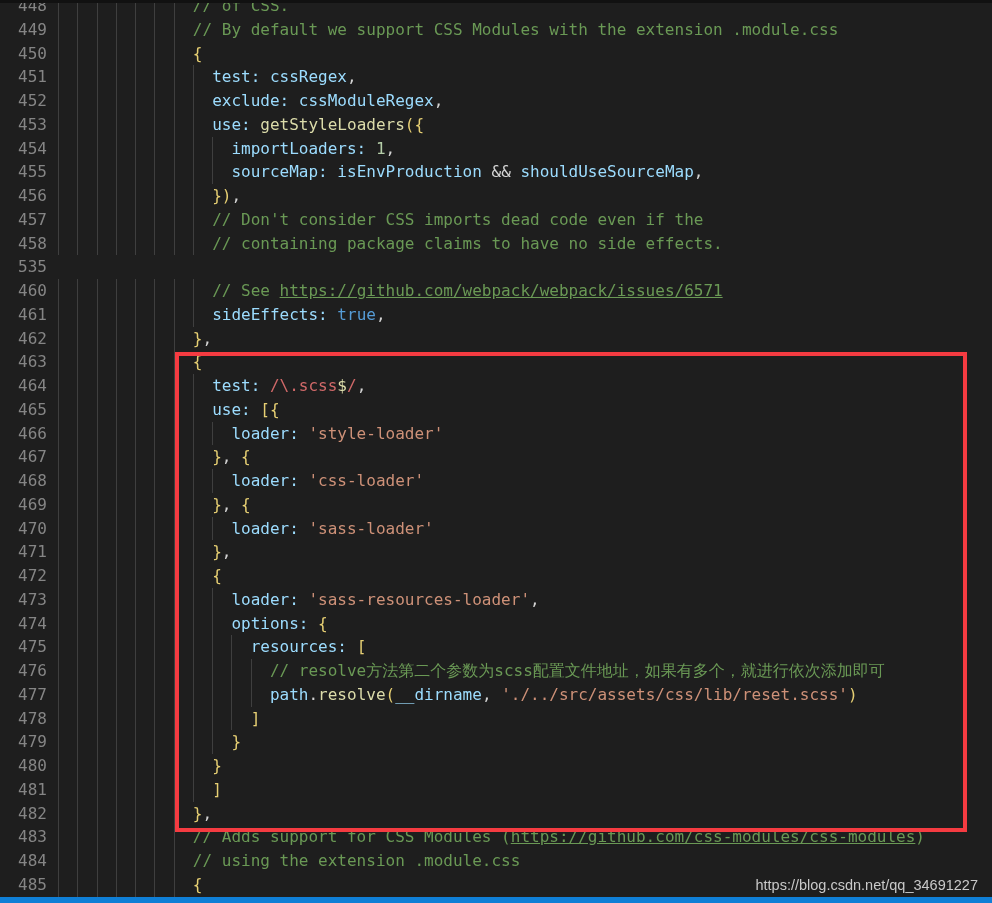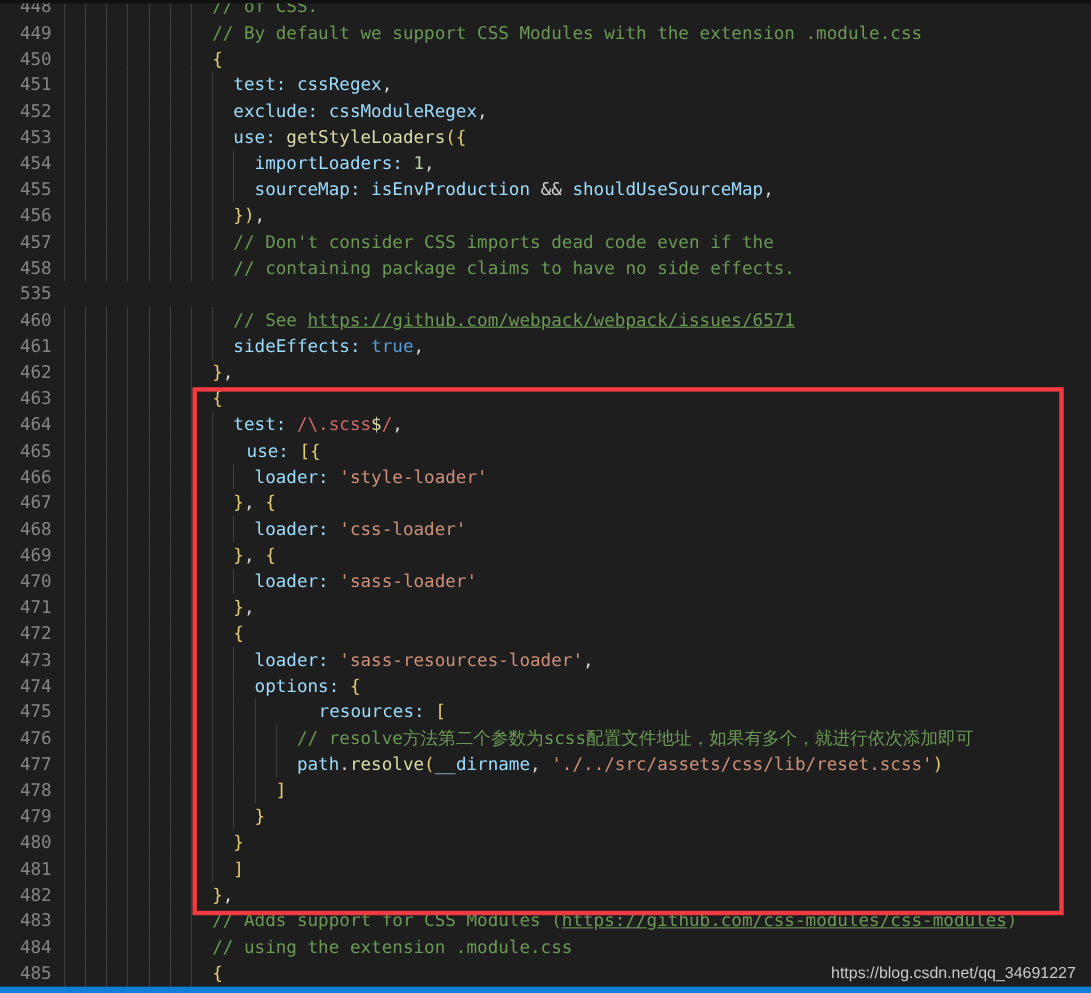--- a/index.html
+++ b/index.html
@@ -139,21 +139,21 @@
       <div class="row">
         <div class="ln">463</div>
         <div class="code" style="background-size: 13ch 100%;">              <span class="t-b">{</span></div>
       </div>
       <div class="row">
         <div class="ln">464</div>
         <div class="code" style="background-size: 15ch 100%;">                <span class="t-p">test: </span><span class="t-r">/\.scss</span><span class="t-ra">$</span><span class="t-r">/</span><span class="t-pu">,</span></div>
       </div>
       <div class="row">
         <div class="ln">465</div>
-        <div class="code" style="background-size: 15ch 100%; padding-left: 12px;">                <span class="t-p">use: </span><span class="t-b">[{</span></div>
+        <div class="code" style="background-size: 15ch 100%;">                <span class="t-p">use: </span><span class="t-b">[{</span></div>
       </div>
       <div class="row">
         <div class="ln">466</div>
         <div class="code" style="background-size: 17ch 100%;">                  <span class="t-p">loader: </span><span class="t-s">'style-loader'</span></div>
       </div>
       <div class="row">
         <div class="ln">467</div>
         <div class="code" style="background-size: 15ch 100%;">                <span class="t-b">}</span><span class="t-pu">, </span><span class="t-b">{</span></div>
       </div>
       <div class="row">
@@ -179,21 +179,21 @@
       <div class="row">
         <div class="ln">473</div>
         <div class="code" style="background-size: 17ch 100%;">                  <span class="t-p">loader: </span><span class="t-s">'sass-resources-loader'</span><span class="t-pu">,</span></div>
       </div>
       <div class="row">
         <div class="ln">474</div>
         <div class="code" style="background-size: 17ch 100%;">                  <span class="t-p">options: </span><span class="t-b">{</span></div>
       </div>
       <div class="row">
         <div class="ln">475</div>
-        <div class="code" style="background-size: 19ch 100%; padding-left: 39px;">                    <span class="t-p">resources: </span><span class="t-b">[</span></div>
+        <div class="code" style="background-size: 19ch 100%;">                    <span class="t-p">resources: </span><span class="t-b">[</span></div>
       </div>
       <div class="row">
         <div class="ln">476</div>
         <div class="code" style="background-size: 21ch 100%;">                      <span class="t-c">// resolve方法第二个参数为scss配置文件地址，如果有多个，就进行依次添加即可</span></div>
       </div>
       <div class="row">
         <div class="ln">477</div>
         <div class="code" style="background-size: 21ch 100%;">                      <span class="t-v">path</span><span class="t-pu">.</span><span class="t-f">resolve</span><span class="t-b">(</span><span class="t-v">__dirname</span><span class="t-pu">, </span><span class="t-s">'./../src/assets/css/lib/reset.scss'</span><span class="t-b">)</span></div>
       </div>
       <div class="row">

